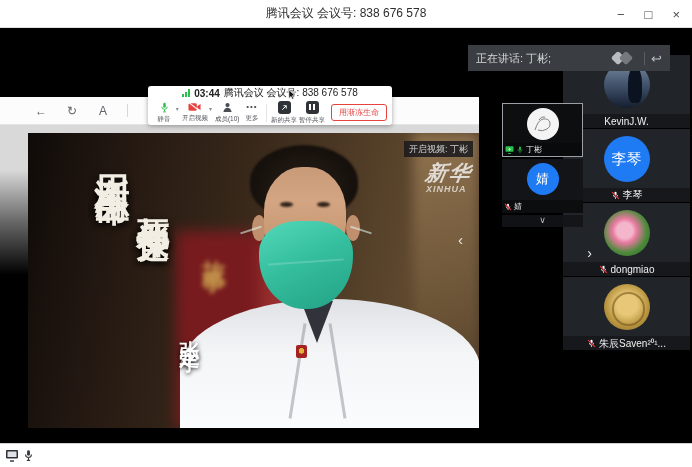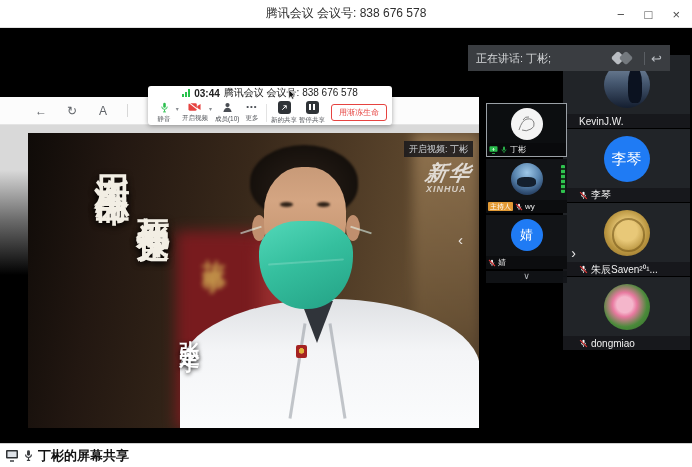--- a/index.html
+++ b/index.html
@@ -111,21 +111,21 @@
                   display:flex; align-items:center; padding:0 8px; z-index:30; }
   .speak-text { font-size:11px; color:#d6d8da; flex:1; white-space:nowrap; }
   .tm-logo { position:relative; width:26px; height:13px; margin-right:7px; }
   .tm-logo i { position:absolute; width:10px; height:10px; border-radius:2px; transform:rotate(45deg); display:block; }
   .tm-logo i:nth-child(1){ left:2px; top:1px; background:#b9bdc2; }
   .tm-logo i:nth-child(2){ left:10px; top:1px; background:#74797e; }
   .sb-sep { width:1px; height:13px; background:#5a5e63; margin-right:6px; }
   .sb-arrow { color:#b9bdc2; font-size:13px; line-height:1; }
 
   
-  .strip { position:absolute; left:486px; top:75px; width:93px; z-index:20; }
+  .strip { position:absolute; left:502px; top:75px; width:93px; z-index:20; }
   .s-tile { position:relative; width:81px; height:54px; background:#121417; margin-bottom:2px; overflow:hidden; }
   .s-tile.speaking { border:1px solid #9aa0a6; background:#0c0e10; }
   .s-avatar { position:absolute; left:50%; top:4px; transform:translateX(-50%); width:32px; height:32px;
               border-radius:50%; overflow:hidden; }
   .s-label { position:absolute; left:0; right:0; bottom:0; height:13px; background:rgba(8,8,10,.55);
              display:flex; align-items:center; gap:2px; padding:0 2px; font-size:8px; color:#ececec;
              white-space:nowrap; overflow:hidden; }
   .host-badge { background:#e29a35; color:#fff; font-size:7px; padding:0 2px; border-radius:1px;
                 height:9px; line-height:9px; white-space:nowrap; }
   .volbar { position:absolute; right:2px; top:6px; width:4px; height:28px; border-radius:1px;
@@ -134,21 +134,21 @@
                   text-align:center; font-size:9px; line-height:11px; }
   .next-chev { position:absolute; right:3px; top:142px; color:rgba(255,255,255,.9); font-size:14px; }
 
   
   .panel { position:absolute; left:563px; top:27px; width:129px; z-index:10; }
   .p-tile { position:relative; width:127px; height:73px; background:#212428; margin-bottom:1px; overflow:hidden; }
   .p-avatar { position:absolute; left:50%; top:7px; transform:translateX(-50%); width:46px; height:46px;
               border-radius:50%; overflow:hidden; }
   .p-label { position:absolute; left:0; right:0; bottom:0; height:14px; background:rgba(12,12,14,.45);
              display:flex; align-items:center; gap:3px; padding:0 16px; font-size:10px; color:#f0f0f0;
-             white-space:nowrap; overflow:hidden; }
+             white-space:nowrap; overflow:hidden;justify-content:center; }
 
   
   .av-sketch { background:#f4f4f4; }
   .av-sea { background:radial-gradient(circle at 50% 30%, #9ec8e8 0%, #5a86b0 45%, #2e4a6e 75%, #1a2c44 100%); }
   .av-sea::after { content:""; position:absolute; left:20%; top:45%; width:60%; height:30%;
                    background:#14202e; border-radius:40%; }
   .av-anime { background:radial-gradient(circle at 50% 40%, #fff6f3 0%, #f6cfd4 55%, #e8a8b8 100%); }
   .av-lotus { background:radial-gradient(circle at 50% 45%, #cfa8e0 0 20%, #e8e0f0 30%, #4a7a3a 55%, #2e5428 100%); }
   .av-blue { background:#1f7bf4; display:flex; align-items:center; justify-content:center;
              color:#fff; }
@@ -318,34 +318,20 @@
           </svg>
           <svg class="ic" width="8" height="8" viewBox="0 0 12 12">
             <rect x="4.6" y="0.8" width="2.8" height="5.4" rx="1.4" fill="#2bbf4e"></rect>
             <path d="M3 5a3 3 0 0 0 6 0" fill="none" stroke="#2bbf4e" stroke-width="1"></path>
             <path d="M6 8.4v2.2" stroke="#2bbf4e" stroke-width="1"></path>
           </svg>
           <span>丁彬</span>
         </div>
       </div>
 
-      <div class="s-tile">
-        <div class="s-avatar av-sea"></div>
-        <div class="volbar"></div>
-        <div class="s-label">
-          <span class="host-badge">主持人</span>
-          <svg class="ic" width="8" height="8" viewBox="0 0 12 12">
-            <rect x="4.6" y="1" width="2.8" height="5.2" rx="1.4" fill="#fff"></rect>
-            <path d="M3.2 5.2a2.8 2.8 0 0 0 5.6 0" fill="none" stroke="#fff" stroke-width="1"></path>
-            <path d="M6 8.6v2" stroke="#fff" stroke-width="1"></path>
-            <path d="M1.5 1.5L10.5 10.5" stroke="#e03a3a" stroke-width="1.6"></path>
-          </svg>
-          <span>wy</span>
-        </div>
-      </div>
 
 
 
       <div class="s-tile">
         <div class="s-avatar av-blue" style="font-size:13px;">婧</div>
         <div class="s-label">
           <svg class="ic" width="8" height="8" viewBox="0 0 12 12">
             <rect x="4.6" y="1" width="2.8" height="5.2" rx="1.4" fill="#fff"></rect>
             <path d="M3.2 5.2a2.8 2.8 0 0 0 5.6 0" fill="none" stroke="#fff" stroke-width="1"></path>
             <path d="M6 8.6v2" stroke="#fff" stroke-width="1"></path>
@@ -375,56 +361,55 @@
             <rect x="4.6" y="1" width="2.8" height="5.2" rx="1.4" fill="#fff"></rect>
             <path d="M3.2 5.2a2.8 2.8 0 0 0 5.6 0" fill="none" stroke="#fff" stroke-width="1"></path>
             <path d="M6 8.6v2" stroke="#fff" stroke-width="1"></path>
             <path d="M1.5 1.5L10.5 10.5" stroke="#e03a3a" stroke-width="1.6"></path>
           </svg>
           <span>李琴</span>
         </div>
       </div>
 
       <div class="p-tile">
+        <div class="p-avatar av-lily"></div>
+        <div class="p-label">
+          <svg class="ic" width="9" height="9" viewBox="0 0 12 12">
+            <rect x="4.6" y="1" width="2.8" height="5.2" rx="1.4" fill="#fff"></rect>
+            <path d="M3.2 5.2a2.8 2.8 0 0 0 5.6 0" fill="none" stroke="#fff" stroke-width="1"></path>
+            <path d="M6 8.6v2" stroke="#fff" stroke-width="1"></path>
+            <path d="M1.5 1.5L10.5 10.5" stroke="#e03a3a" stroke-width="1.6"></path>
+          </svg>
+          <span>dongmiao</span>
+        </div>
+      </div>
+
+      <div class="p-tile">
         <div class="p-avatar av-gold"></div>
         <div class="p-label">
           <svg class="ic" width="9" height="9" viewBox="0 0 12 12">
             <rect x="4.6" y="1" width="2.8" height="5.2" rx="1.4" fill="#fff"></rect>
             <path d="M3.2 5.2a2.8 2.8 0 0 0 5.6 0" fill="none" stroke="#fff" stroke-width="1"></path>
             <path d="M6 8.6v2" stroke="#fff" stroke-width="1"></path>
             <path d="M1.5 1.5L10.5 10.5" stroke="#e03a3a" stroke-width="1.6"></path>
           </svg>
           <span>朱辰Saven²⁰¹...</span>
-        </div>
-      </div>
-
-      <div class="p-tile">
-        <div class="p-avatar av-lily"></div>
-        <div class="p-label">
-          <svg class="ic" width="9" height="9" viewBox="0 0 12 12">
-            <rect x="4.6" y="1" width="2.8" height="5.2" rx="1.4" fill="#fff"></rect>
-            <path d="M3.2 5.2a2.8 2.8 0 0 0 5.6 0" fill="none" stroke="#fff" stroke-width="1"></path>
-            <path d="M6 8.6v2" stroke="#fff" stroke-width="1"></path>
-            <path d="M1.5 1.5L10.5 10.5" stroke="#e03a3a" stroke-width="1.6"></path>
-          </svg>
-          <span>dongmiao</span>
         </div>
       </div>
 
 
     </div>
   </div>
 
   <div class="bottombar">
     <svg class="ic" width="14" height="13" viewBox="0 0 14 13">
       <rect x="1" y="1" width="12" height="8.5" rx="1" fill="#2f3235"></rect>
       <rect x="2.5" y="2.5" width="9" height="5.5" fill="#dfe3e8"></rect>
       <path d="M5 12h4" stroke="#2f3235" stroke-width="1.4"></path>
     </svg>
     <svg class="ic" width="11" height="13" viewBox="0 0 12 13">
       <rect x="4.4" y="0.8" width="3.2" height="6" rx="1.6" fill="#3a3d40"></rect>
       <path d="M2.8 5.4a3.2 3.2 0 0 0 6.4 0" fill="none" stroke="#3a3d40" stroke-width="1.2"></path>
       <path d="M6 9.2v2.4M4.2 11.8h3.6" stroke="#3a3d40" stroke-width="1.2"></path>
     </svg>
-    <span class="bb-label">丁彬的屏幕共享</span>
   </div>
 
 </div>
 
 </body></html>

